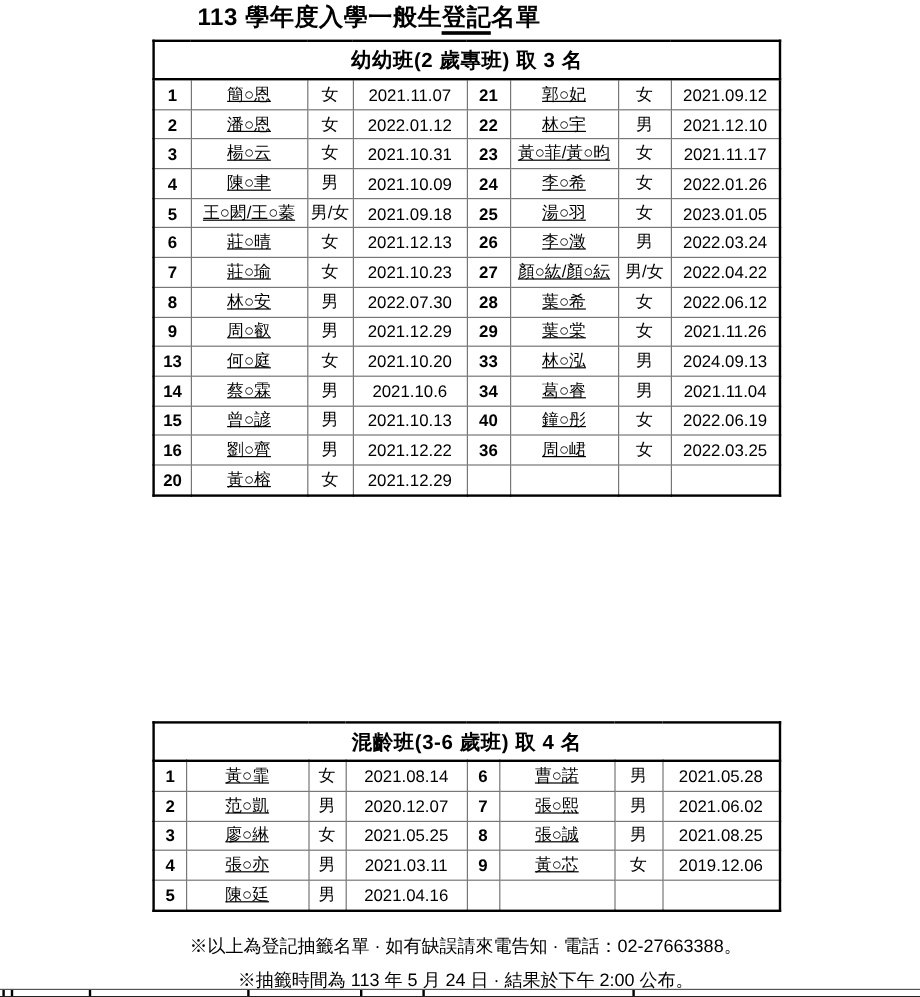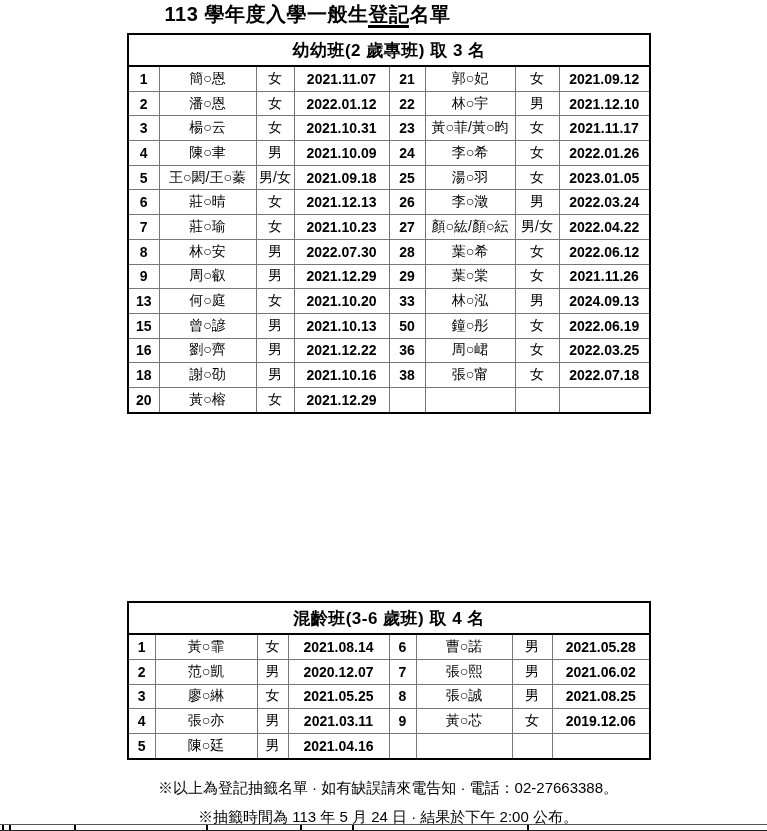--- a/index.html
+++ b/index.html
@@ -44,22 +44,22 @@
     padding: 0;
     font-size: 14px;
     text-align: center;
     vertical-align: middle;
     white-space: nowrap;
     overflow: hidden;
   }
   #t1 td { height: 23.7px; }
   #t2 td { height: 23.8px; }
   td.no  { font-weight: 700; }
-  td.dob { font-weight: 700; }
-  td.name { text-align: left; padding-left: 4px; font-size: 13px; font-weight: 400; }
+  td.dob { font-weight: 400; }
+  td.name { text-align: left; padding-left: 4px; font-size: 13px; font-weight: 400; text-decoration: underline; }
   td.gender { font-size: 13px; font-weight: 400; }
 
   .note {
     position: absolute; left: 0; width: 776px;
     text-align: center;
     font-size: 15px;
   }
   #note1 { top: 779px; }
   #note2 { top: 808px; }
 
@@ -197,54 +197,54 @@
         <td class="no">13</td>
         <td class="name">何○庭</td>
         <td class="gender">女</td>
         <td class="dob">2021.10.20</td>
         <td class="no">33</td>
         <td class="name">林○泓</td>
         <td class="gender">男</td>
         <td class="dob">2024.09.13</td>
       </tr>
 
+      <tr>
+        <td class="no">14</td>
+        <td class="name">蔡○霖</td>
+        <td class="gender">男</td>
+        <td class="dob">2021.10.6</td>
+        <td class="no">34</td>
+        <td class="name">葛○睿</td>
+        <td class="gender">男</td>
+        <td class="dob">2021.11.04</td>
+      </tr>
 
       <tr>
         <td class="no">15</td>
         <td class="name">曾○諺</td>
         <td class="gender">男</td>
         <td class="dob">2021.10.13</td>
-        <td class="no">50</td>
+        <td class="no">40</td>
         <td class="name">鐘○彤</td>
         <td class="gender">女</td>
         <td class="dob">2022.06.19</td>
       </tr>
 
       <tr>
         <td class="no">16</td>
         <td class="name">劉○齊</td>
         <td class="gender">男</td>
         <td class="dob">2021.12.22</td>
         <td class="no">36</td>
         <td class="name">周○峮</td>
         <td class="gender">女</td>
         <td class="dob">2022.03.25</td>
       </tr>
 
 
-      <tr>
-        <td class="no">18</td>
-        <td class="name">謝○劭</td>
-        <td class="gender">男</td>
-        <td class="dob">2021.10.16</td>
-        <td class="no">38</td>
-        <td class="name">張○甯</td>
-        <td class="gender">女</td>
-        <td class="dob">2022.07.18</td>
-      </tr>
 
 
       <tr>
         <td class="no">20</td>
         <td class="name">黃○榕</td>
         <td class="gender">女</td>
         <td class="dob">2021.12.29</td>
         <td class="no"></td>
         <td class="name"></td>
         <td class="gender"></td>

